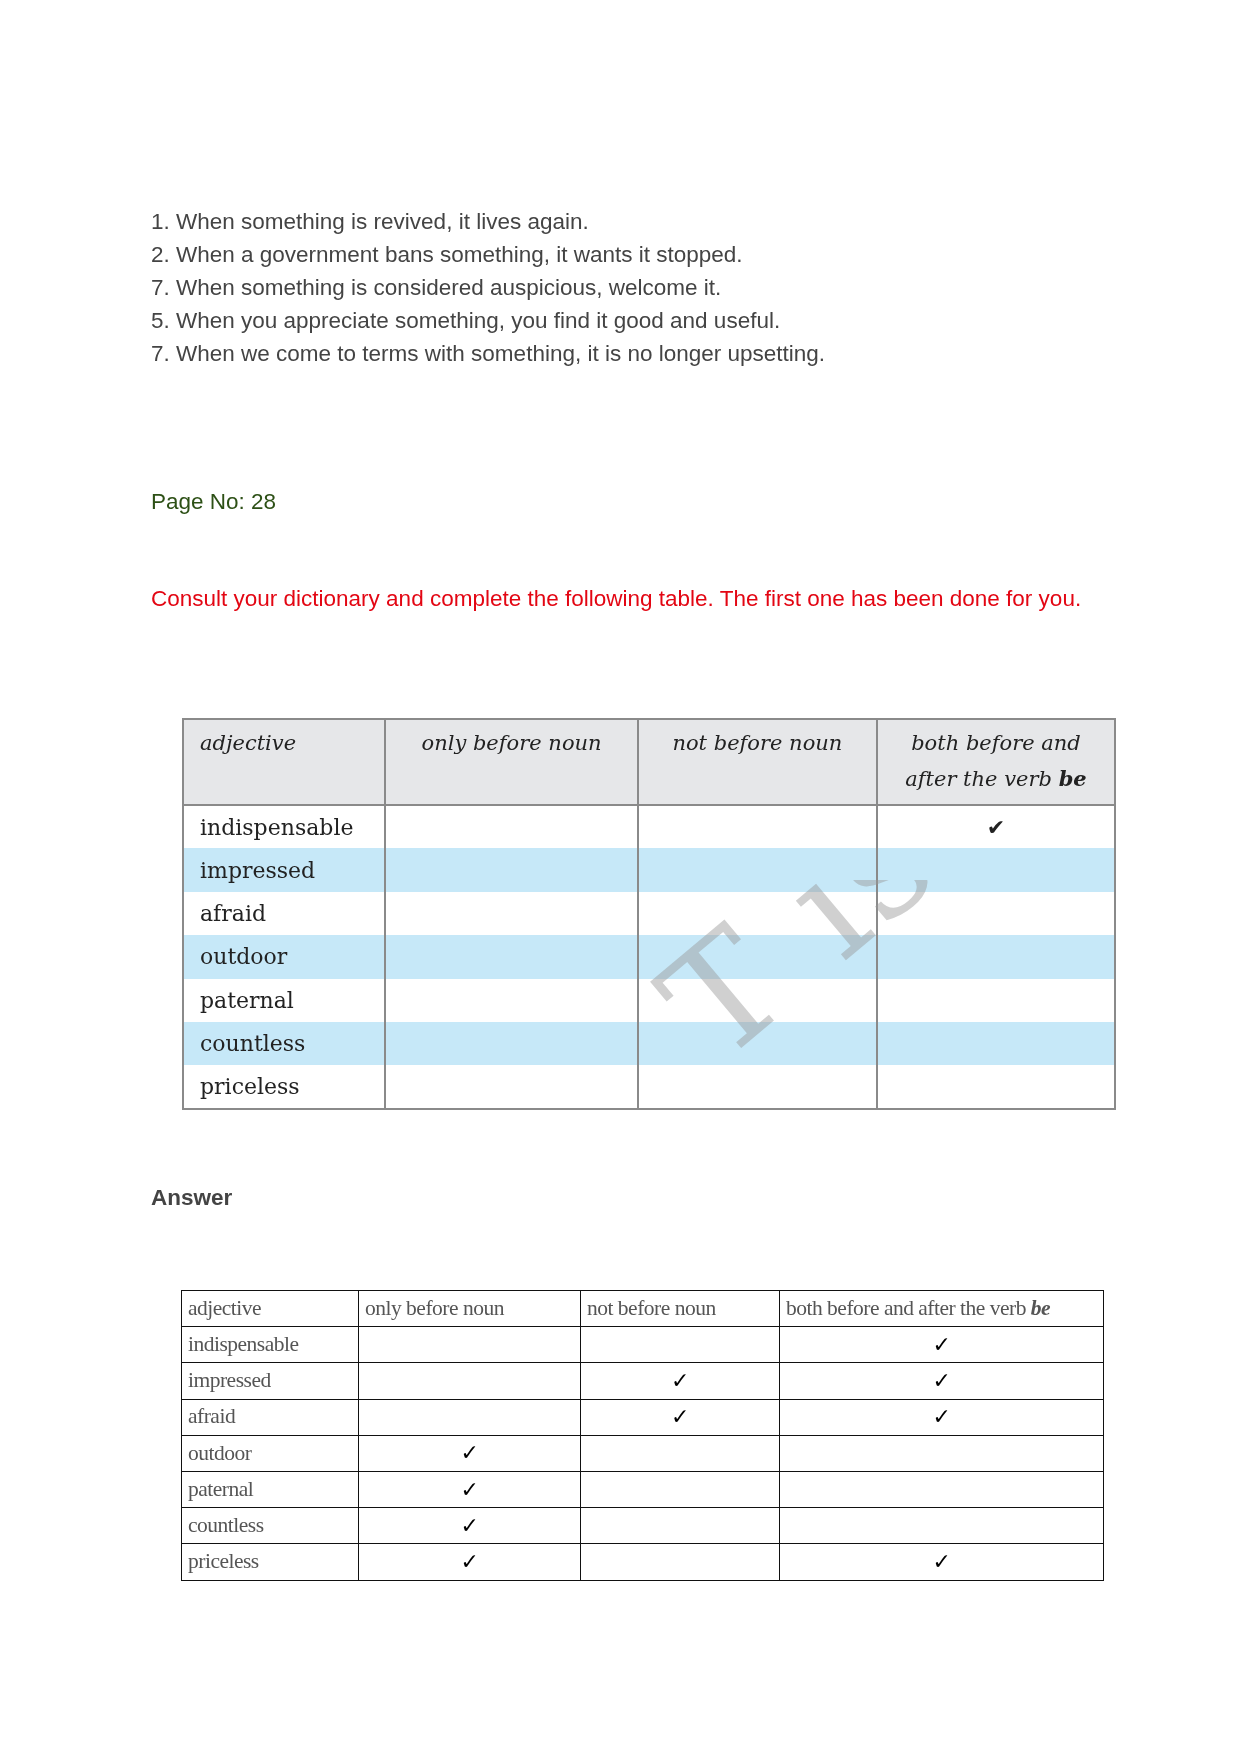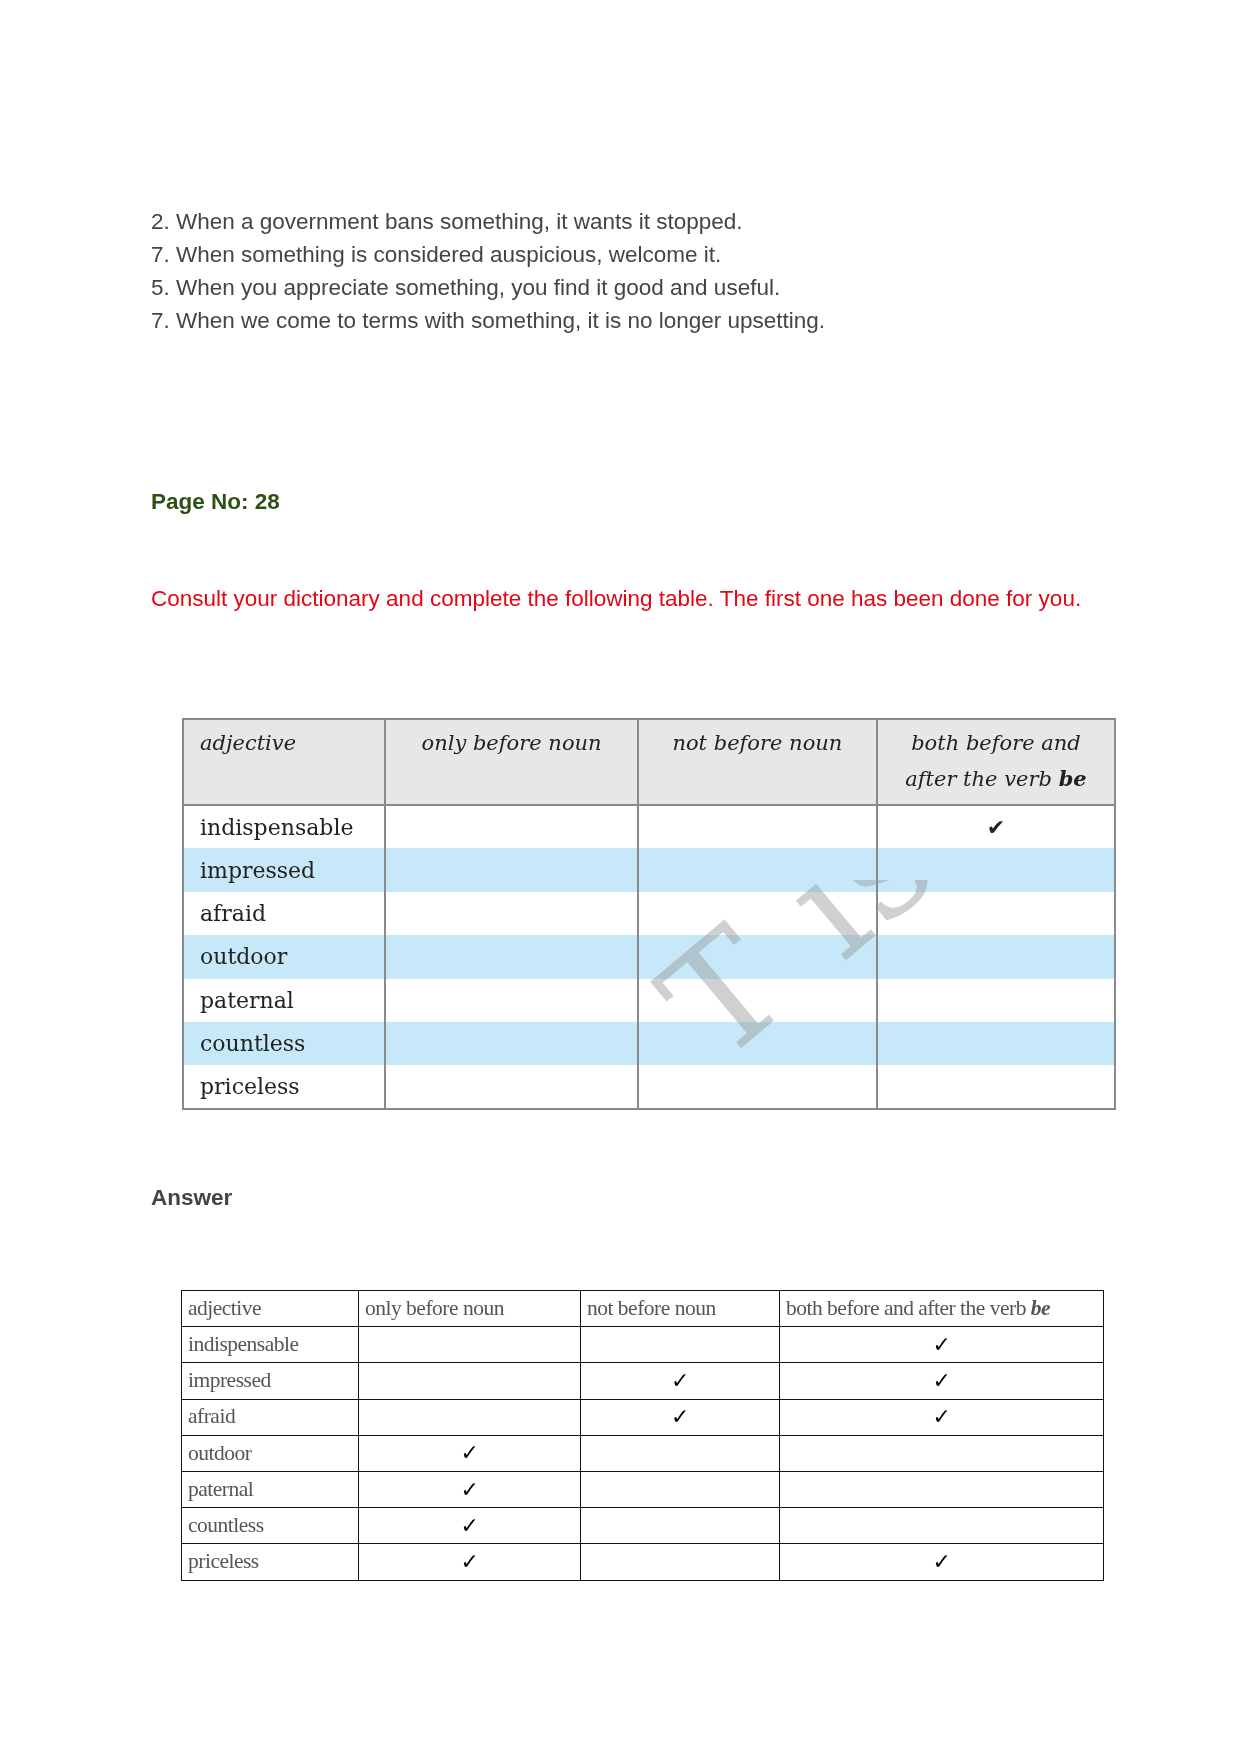--- a/index.html
+++ b/index.html
@@ -3,21 +3,21 @@
 <meta charset="utf-8">
 <style>
   html, body { margin: 0; padding: 0; }
   body {
     width: 1242px; height: 1756px; background: #ffffff; position: relative; overflow: hidden;
     font-family: "Liberation Sans", sans-serif;
   }
   .abs { position: absolute; }
   .sentences { left: 151px; top: 205px; color: #444444; font-size: 22.5px; line-height: 33px; margin:0; padding:0; list-style:none; }
   .sentences li { white-space: nowrap; }
-  .page-no { left: 151px; top: 489px; color: #2d5016; font-weight: bold; font-size: 22.5px; }
+  .page-no { left: 151px; top: 489px; color: #2d5016; font-weight: normal; font-size: 22.5px; }
   .instruction { left: 151px; top: 574px; width: 960px; color: #e30613; font-size: 22.5px; line-height: 33px; margin-top: 8px; }
   .answer-label { left: 151px; top: 1185px; color: #444444; font-weight: bold; font-size: 22.5px; }
 
   
   .qtable { left: 182px; top: 718px; width: 934px; border-collapse: collapse; font-family: "DejaVu Serif", serif; color: #222; table-layout: fixed; }
   .qtable th, .qtable td { border-left: 2px solid #8a8a8a; border-right: 2px solid #8a8a8a; padding: 0; }
   .qtable { border: 2px solid #8a8a8a; }
   .qtable th { background: #e6e7e9; font-style: italic; font-weight: normal; font-size: 21px; line-height: 35px; height: 86px; vertical-align: top; padding-top: 6px; box-sizing: border-box; border-bottom: 2px solid #8a8a8a; }
   .qtable th.c0 { text-align: left; padding-left: 16px; }
   .qtable td { height: 43.4px; font-size: 22px; box-sizing: border-box; }
@@ -32,20 +32,21 @@
   
   .atable { left: 181px; top: 1290px; width: 922px; border-collapse: collapse; table-layout: fixed; font-family: "Liberation Serif", serif; color: #555; }
   .atable td { border: 1.6px solid #111; height: 36.2px; box-sizing: border-box; font-size: 21.5px; padding: 0 6px; line-height: 1; letter-spacing: -0.5px; }
   .atable td.mark { text-align: center; color: #000; font-size: 22px; font-family: "DejaVu Sans", sans-serif; }
   .atable .be { font-style: italic; font-weight: bold; }
 </style>
 </head>
 <body>
 
 <ol class="abs sentences">
+  <li>1. When something is revived, it lives again.</li>
   <li>2. When a government bans something, it wants it stopped.</li>
   <li>7. When something is considered auspicious, welcome it.</li>
   <li>5. When you appreciate something, you find it good and useful.</li>
   <li>7. When we come to terms with something, it is no longer upsetting.</li>
 </ol>
 
 <div class="abs page-no">Page No: 28</div>
 
 <div class="abs instruction">Consult your dictionary and complete the following table. The first one has been done for you.</div>
 

